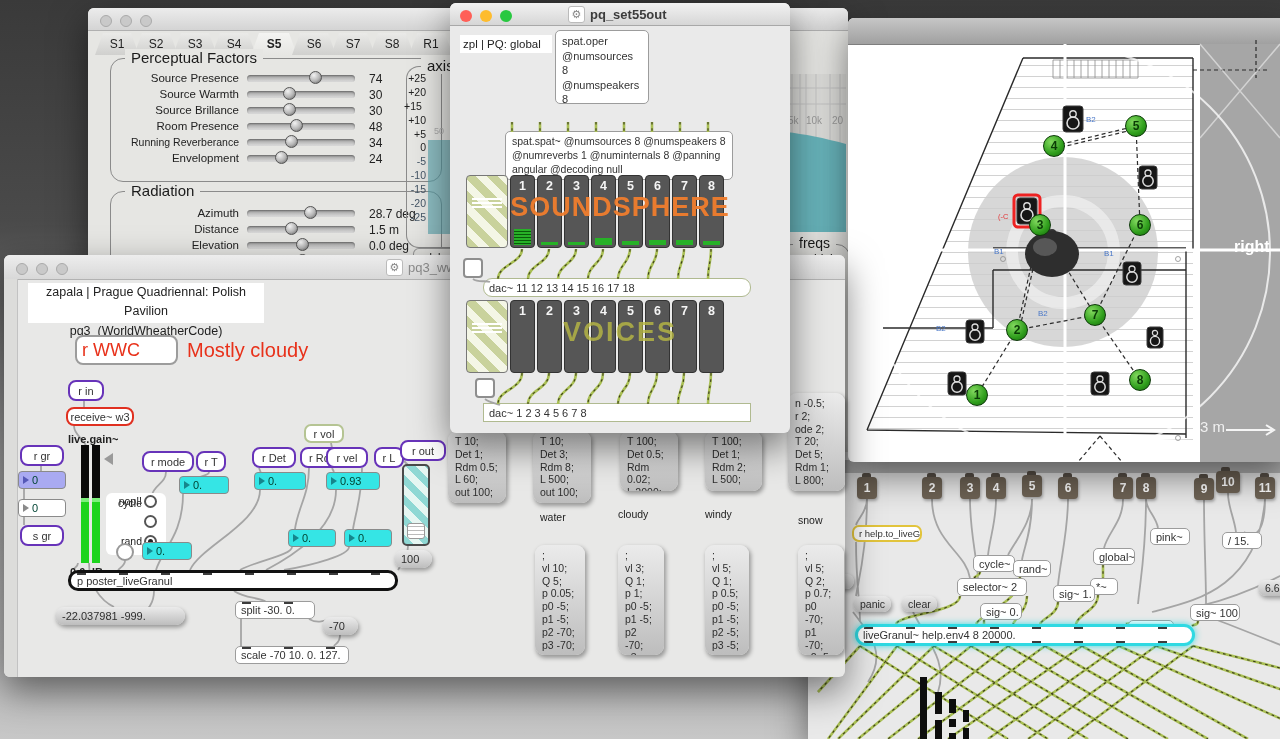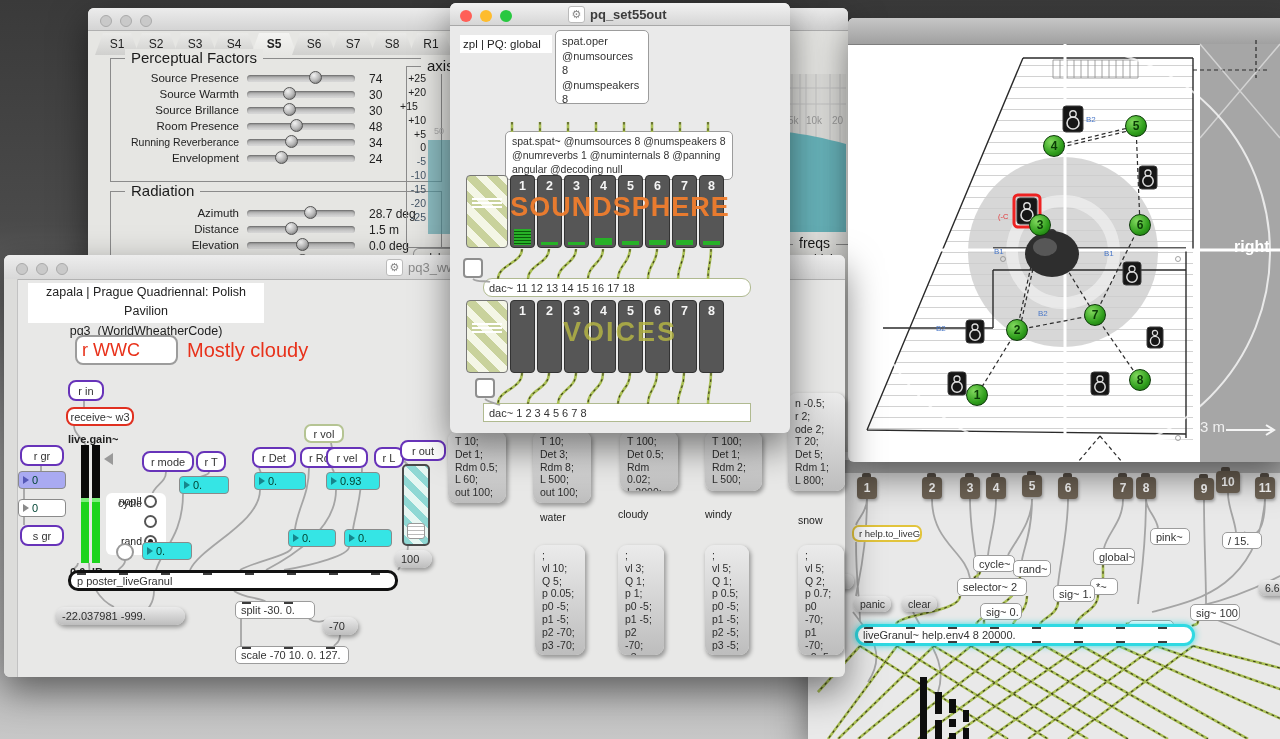--- a/index.html
+++ b/index.html
@@ -16,21 +16,21 @@
       display:flex;align-items:center;padding:0 5px;box-sizing:border-box;white-space:nowrap;overflow:hidden;}
   .msg{position:absolute;background:linear-gradient(#ebebeb,#bdbdbd);border-radius:9px;font-size:11px;color:#2e2e2e;
       display:flex;align-items:center;padding:0 7px;box-shadow:1.5px 2.5px 4px rgba(0,0,0,.35);box-sizing:border-box;white-space:nowrap;overflow:hidden;}
   .mml{display:block;white-space:pre-line;line-height:1.22;font-size:10.5px;padding:4px 7px;overflow:hidden;}
   .prp{border:2.5px solid #6733b9;border-radius:8px;justify-content:center;}
   .redb{border:2.5px solid #e03020;border-radius:8px;justify-content:center;}
   .cyn{position:absolute;background:#35e5e5;border:1.5px solid #8a8a8a;border-radius:4px;font-size:11px;color:#043;
       display:flex;align-items:center;padding:0 4px;box-sizing:border-box;}
   .tri{width:0;height:0;border-top:4px solid transparent;border-bottom:4px solid transparent;border-left:6px solid rgba(0,70,80,.6);margin-right:3px;flex:0 0 auto;}
   .trig{border-left-color:#8a8a8a;}
-  .gb{position:absolute;border:1.5px solid #8b8b8b;border-radius:0;}
+  .gb{position:absolute;border:1.5px solid #8b8b8b;border-radius:13px;}
   .gbl{position:absolute;top:-10px;left:14px;background:#e6e6e3;padding:0 6px;font-size:15px;color:#1b1b1b;white-space:nowrap;}
   .srow{position:absolute;left:8px;right:4px;height:16px;}
   .slab{position:absolute;left:0;width:120px;text-align:right;font-size:11.5px;top:1px;white-space:nowrap;}
   .strk{position:absolute;left:128px;width:108px;height:7px;top:4px;border-radius:4px;
       background:linear-gradient(#9e9e9e,#dedede);box-shadow:inset 0 1px 2px rgba(0,0,0,.35);}
   .sknb{position:absolute;top:0;width:13px;height:13px;border-radius:50%;
       background:radial-gradient(circle at 35% 30%,#f2f2f2,#b5b5b5 55%,#5f5f5f);border:1px solid #555;box-sizing:border-box;}
   .sval{position:absolute;left:250px;font-size:12px;top:1px;white-space:nowrap;}
   .tab{height:22px;display:flex;align-items:center;justify-content:center;font-size:12px;color:#222;
       background:linear-gradient(#eaeae8,#d0d0ce);clip-path:polygon(8px 0,calc(100% - 8px) 0,100% 100%,0 100%);margin-left:-5px;}
@@ -178,21 +178,21 @@
         </div>
     </div>
 
     <div class="gb" style="left:318px;top:58px;width:130px;height:180px;border-right:none;">
       <div class="gbl">axis</div>
     </div>
     <div class="ab" style="left:340px;top:132px;width:40px;height:94px;background:rgba(80,160,170,.6);"></div>
     <div class="ab" style="left:346px;top:118px;font-size:9px;color:#aaa;">50</div>
     <div class="ab" style="left:312px;top:64px;width:26px;text-align:right;font-size:10.5px;">+25</div>
     <div class="ab" style="left:312px;top:78px;width:26px;text-align:right;font-size:10.5px;">+20</div>
-    <div class="ab" style="left:312px;top:92px;width:26px;text-align:left;font-size:10.5px;">+15</div>
+    <div class="ab" style="left:312px;top:92px;width:26px;text-align:center;font-size:10.5px;">+15</div>
     <div class="ab" style="left:312px;top:106px;width:26px;text-align:right;font-size:10.5px;">+10</div>
     <div class="ab" style="left:312px;top:120px;width:26px;text-align:right;font-size:10.5px;">+5</div>
     <div class="ab" style="left:312px;top:133px;width:26px;text-align:right;font-size:10.5px;">0</div>
     <div class="ab" style="left:312px;top:147px;width:26px;text-align:right;font-size:10.5px;color:#456;">-5</div>
     <div class="ab" style="left:312px;top:161px;width:26px;text-align:right;font-size:10.5px;color:#456;">-10</div>
     <div class="ab" style="left:312px;top:175px;width:26px;text-align:right;font-size:10.5px;color:#456;">-15</div>
     <div class="ab" style="left:312px;top:189px;width:26px;text-align:right;font-size:10.5px;color:#456;">-20</div>
     <div class="ab" style="left:312px;top:203px;width:26px;text-align:right;font-size:10.5px;color:#456;">-25</div>
 
     <div class="ab" style="left:325px;top:240px;width:48px;height:16px;border:1.5px solid #999;border-bottom:none;border-radius:6px 6px 0 0;background:#e6e6e3;font-size:11px;display:flex;align-items:center;justify-content:center;">

